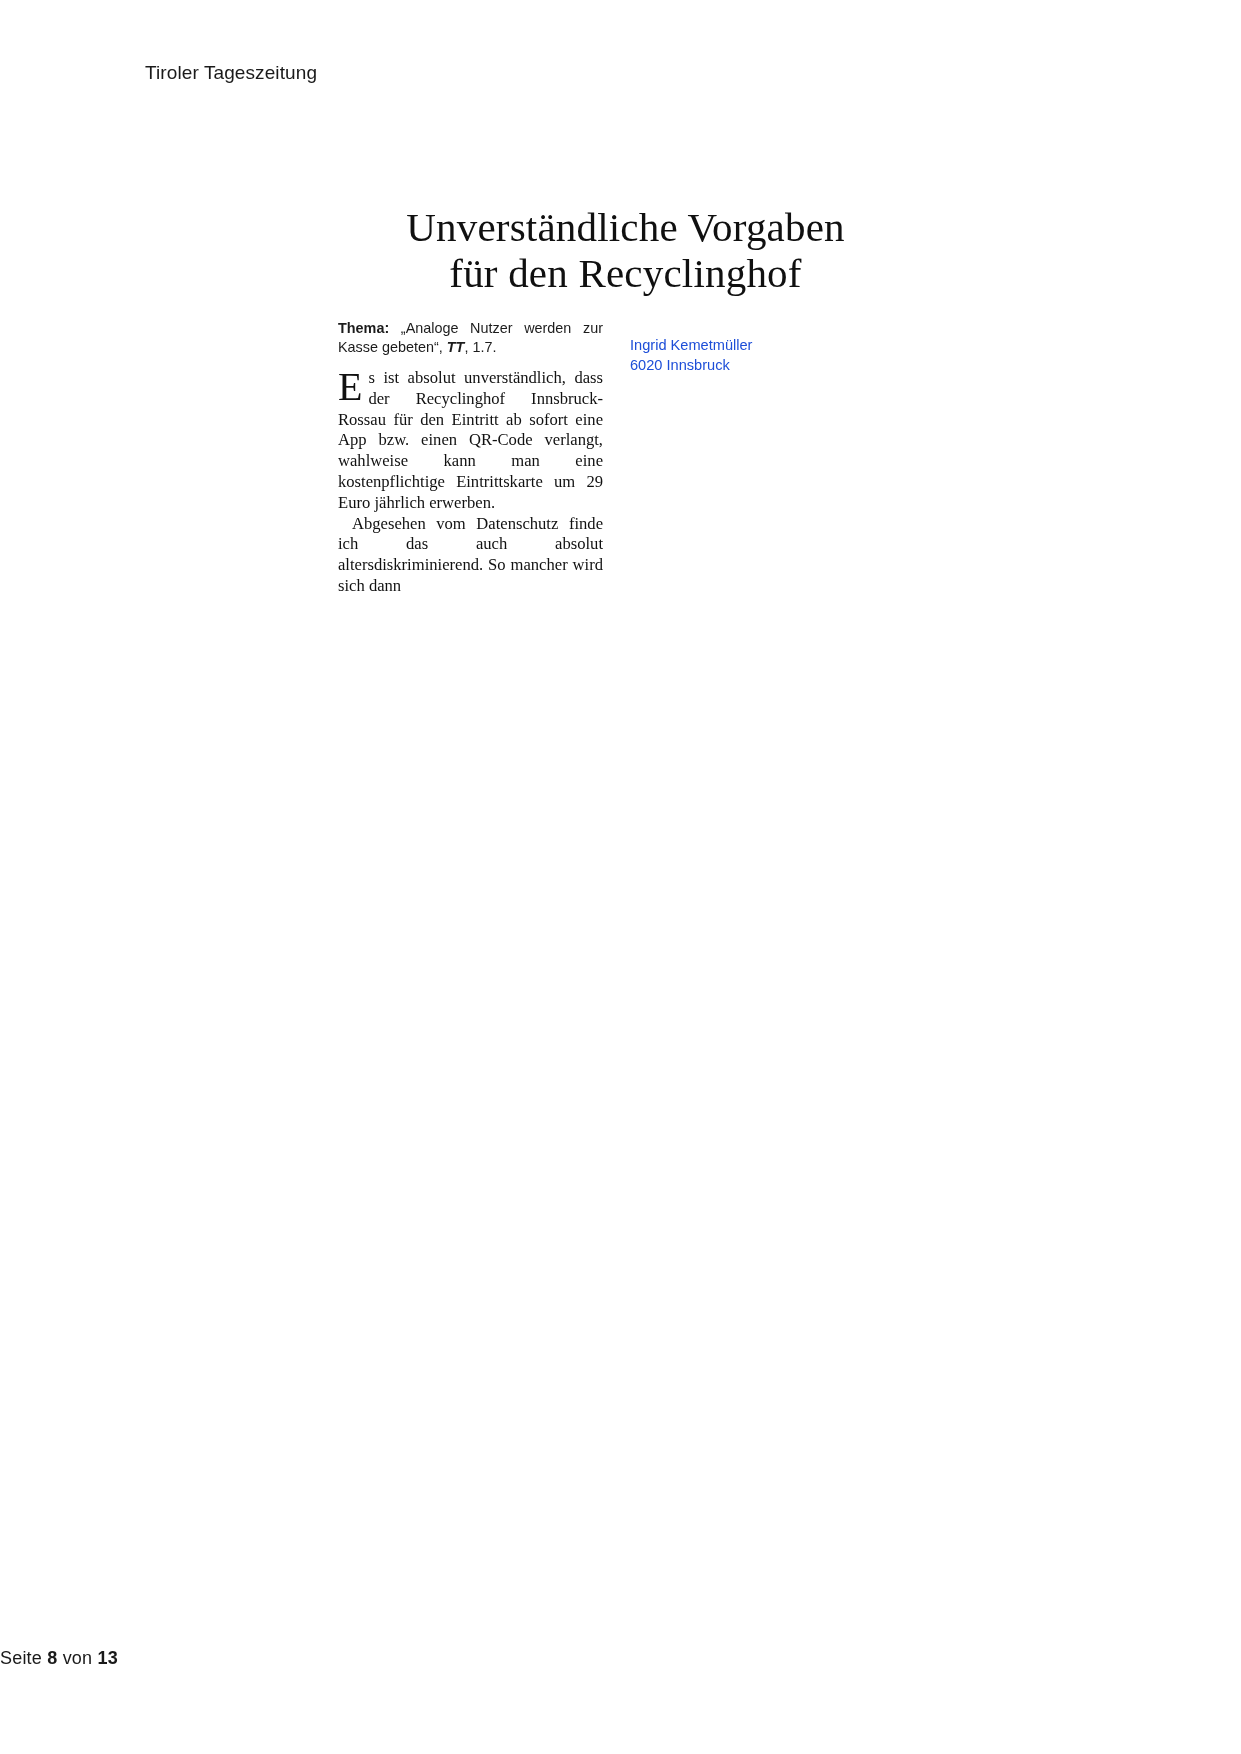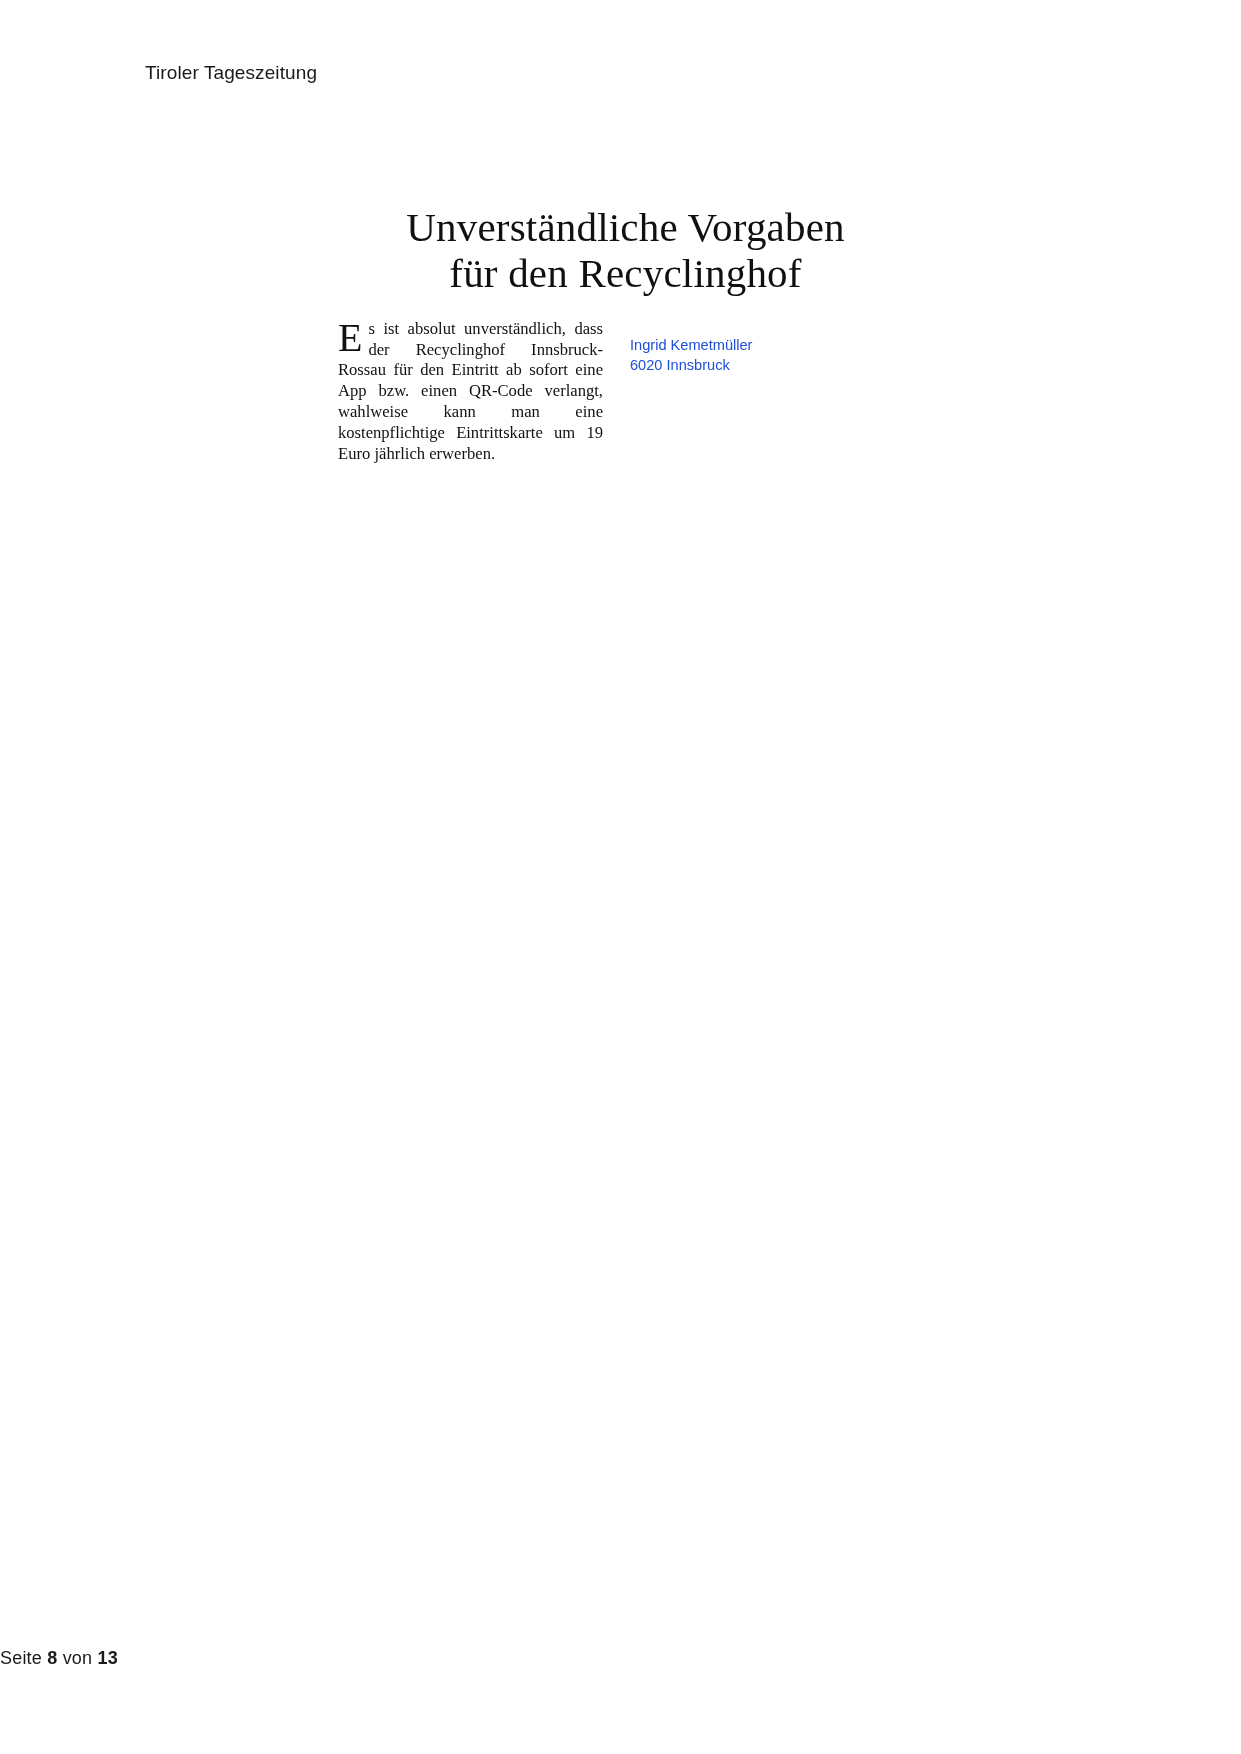--- a/index.html
+++ b/index.html
@@ -146,23 +146,25 @@
   <div class="clipping">
 
     <h1 class="clip-headline">
       <span>Unverständliche Vorgaben</span>
       <span class="line2">für den Recyclinghof</span>
     </h1>
 
     <div class="clip-cols">
 
       <div class="clip-col">
+        <p class="lead-note"><span class="thema">Thema:</span><span> „Analoge Nutzer werden zur Kasse gebeten“, </span><span class="tt-ital">TT</span><span>, 1.7.</span></p>
 
-        <p class="body-text dropcap-para"><span class="dropcap">E</span><span>s ist absolut unverständ­lich, dass der Recycling­hof Innsbruck-Rossau für den Eintritt ab sofort eine App bzw. einen QR-Code ver­langt, wahlweise kann man eine kostenpflichtige Ein­trittskarte um 19 Euro jähr­lich erwerben.</span></p>
+        <p class="body-text dropcap-para"><span class="dropcap">E</span><span>s ist absolut unverständ­lich, dass der Recycling­hof Innsbruck-Rossau für den Eintritt ab sofort eine App bzw. einen QR-Code ver­langt, wahlweise kann man eine kostenpflichtige Ein­trittskarte um 29 Euro jähr­lich erwerben.</span></p>
 
+        <p class="body-text">Abgesehen vom Daten­schutz finde ich das auch ab­solut altersdiskriminierend. So mancher wird sich dann</p>
       </div>
 
       <div class="clip-col">
 
         <div class="signature">
           <div>Ingrid Kemetmüller</div>
           <div>6020 Innsbruck</div>
         </div>
       </div>
 

